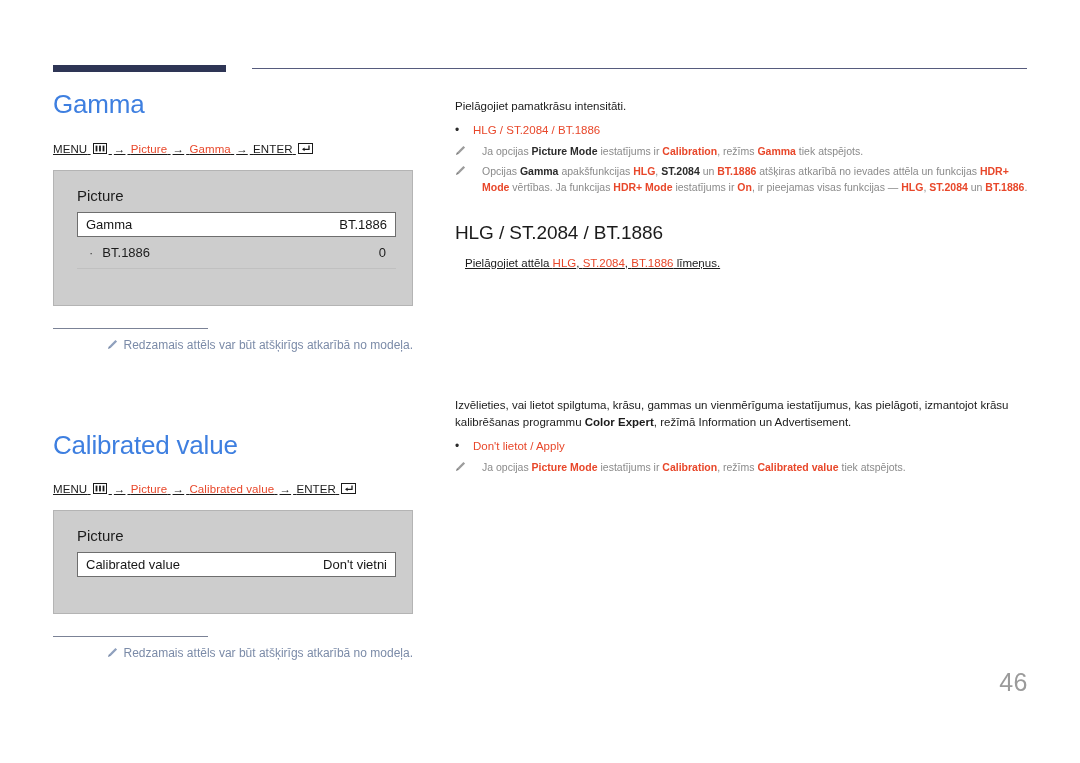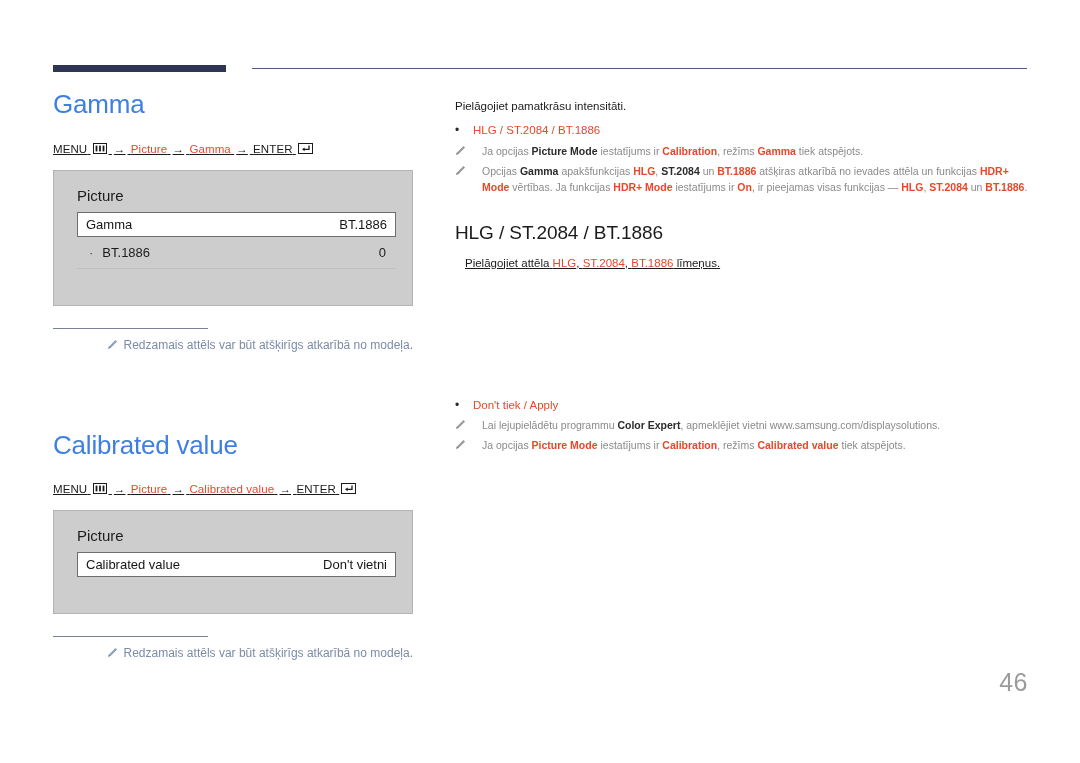--- a/index.html
+++ b/index.html
@@ -343,42 +343,34 @@
         </svg>
       </span>
       <span class="ntxt"><span>Opcijas </span><b>Gamma</b><span> apakšfunkcijas </span><span class="r">HLG</span><span>, </span><b>ST.2084</b><span> un </span><span class="r">BT.1886</span><span> atšķiras atkarībā no ievades attēla un funkcijas </span><span class="r">HDR+ Mode</span><span> vērtības. Ja funkcijas </span><span class="r">HDR+ Mode</span><span> iestatījums ir </span><span class="r">On</span><span>, ir pieejamas visas funkcijas — </span><span class="r">HLG</span><span>, </span><span class="r">ST.2084</span><span> un </span><span class="r">BT.1886</span><span>.</span></span>
     </div>
 
     <h2 class="sub-title">HLG / ST.2084 / BT.1886</h2>
 
     <p class="sub-desc"><span>Pielāgojiet attēla </span><span class="r">HLG</span><span>, </span><span class="r">ST.2084</span><span>, </span><span class="r">BT.1886</span><span> līmeņus.</span></p>
 
     <div class="right-block-2">
+      <p class="intro"><span>Izvēlieties, vai lietot spilgtuma, krāsu, gammas un vienmērīguma iestatījumus, kas pielāgoti, izmantojot krāsu kalibrēšanas programmu </span><b>Color Expert</b><span>, režīmā Information un Advertisement.</span></p>
 
       <div class="bullet">
         <span class="dot">•</span>
-        <span class="btxt">Don't tiek / Apply</span>
-      </div>
+        <span class="btxt">Don't lietot / Apply</span>
+      </div>
+
 
       <div class="note">
         <span class="pencil">
           <svg width="11" height="11" viewBox="0 0 11 11">
             <path d="M8.4 0.9 L10.1 2.6 L3.6 9.1 L1.2 9.9 L2.0 7.4 Z" fill="#9c9c9c"></path>
             <path d="M1.2 9.9 L2.0 7.4 L3.0 8.4 Z" fill="#6f6f6f"></path>
           </svg>
         </span>
-        <span class="ntxt"><span>Lai lejupielādētu programmu </span><b>Color Expert</b><span>, apmeklējiet vietni www.samsung.com/displaysolutions.</span></span>
-      </div>
-
-      <div class="note">
-        <span class="pencil">
-          <svg width="11" height="11" viewBox="0 0 11 11">
-            <path d="M8.4 0.9 L10.1 2.6 L3.6 9.1 L1.2 9.9 L2.0 7.4 Z" fill="#9c9c9c"></path>
-            <path d="M1.2 9.9 L2.0 7.4 L3.0 8.4 Z" fill="#6f6f6f"></path>
-          </svg>
-        </span>
         <span class="ntxt"><span>Ja opcijas </span><span class="r">Picture Mode</span><span> iestatījums ir </span><span class="r">Calibration</span><span>, režīms </span><span class="r">Calibrated value</span><span> tiek atspējots.</span></span>
       </div>
     </div>
   </div>
 
   <div class="page-num">46</div>
 </div>
 
 </body></html>

